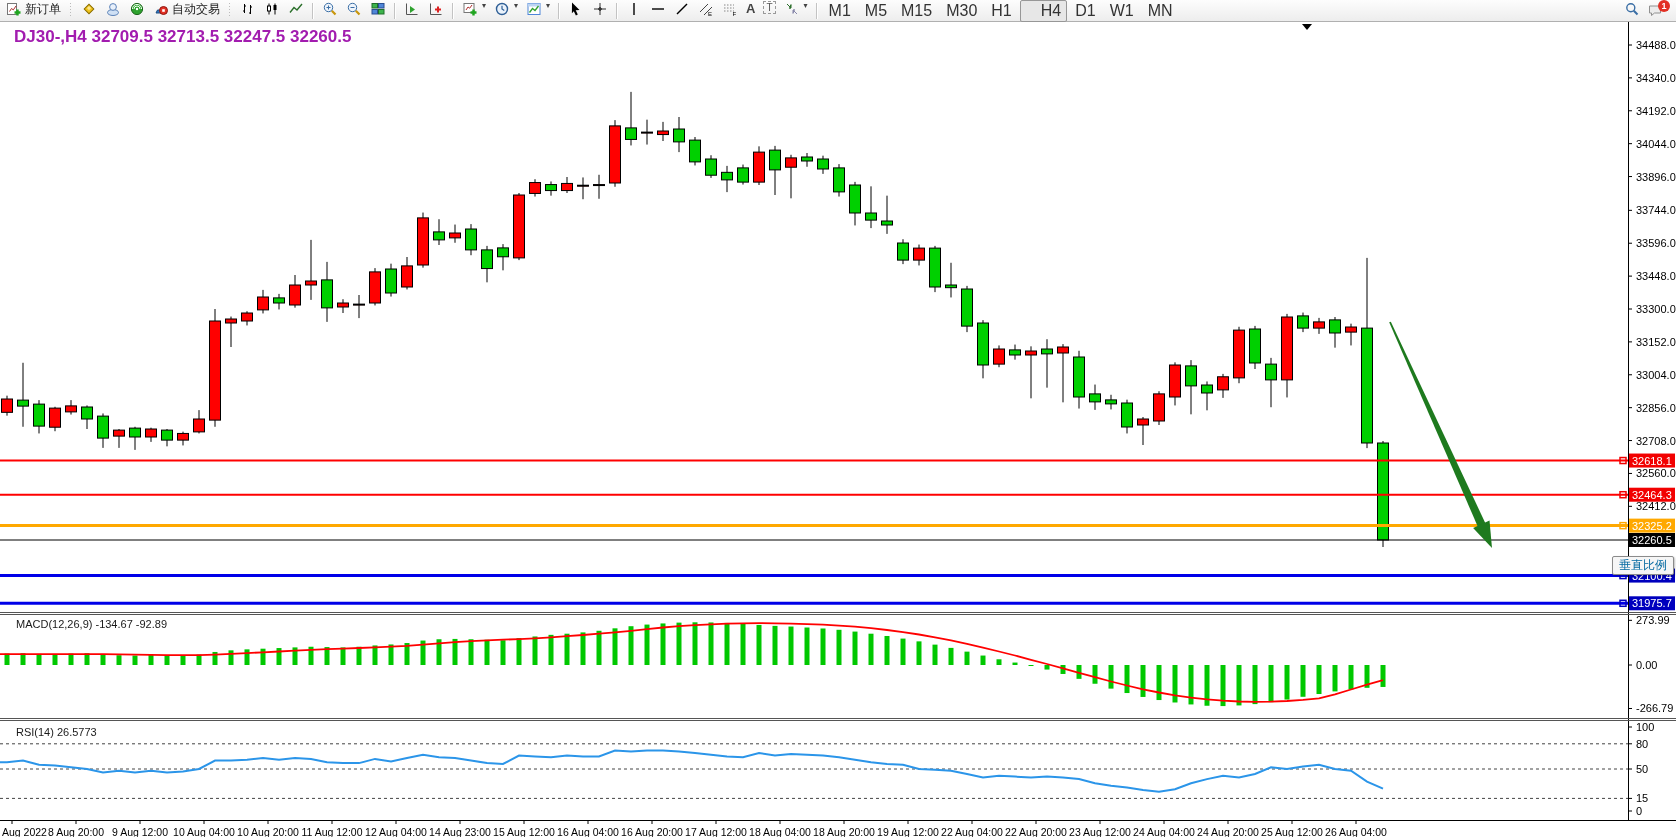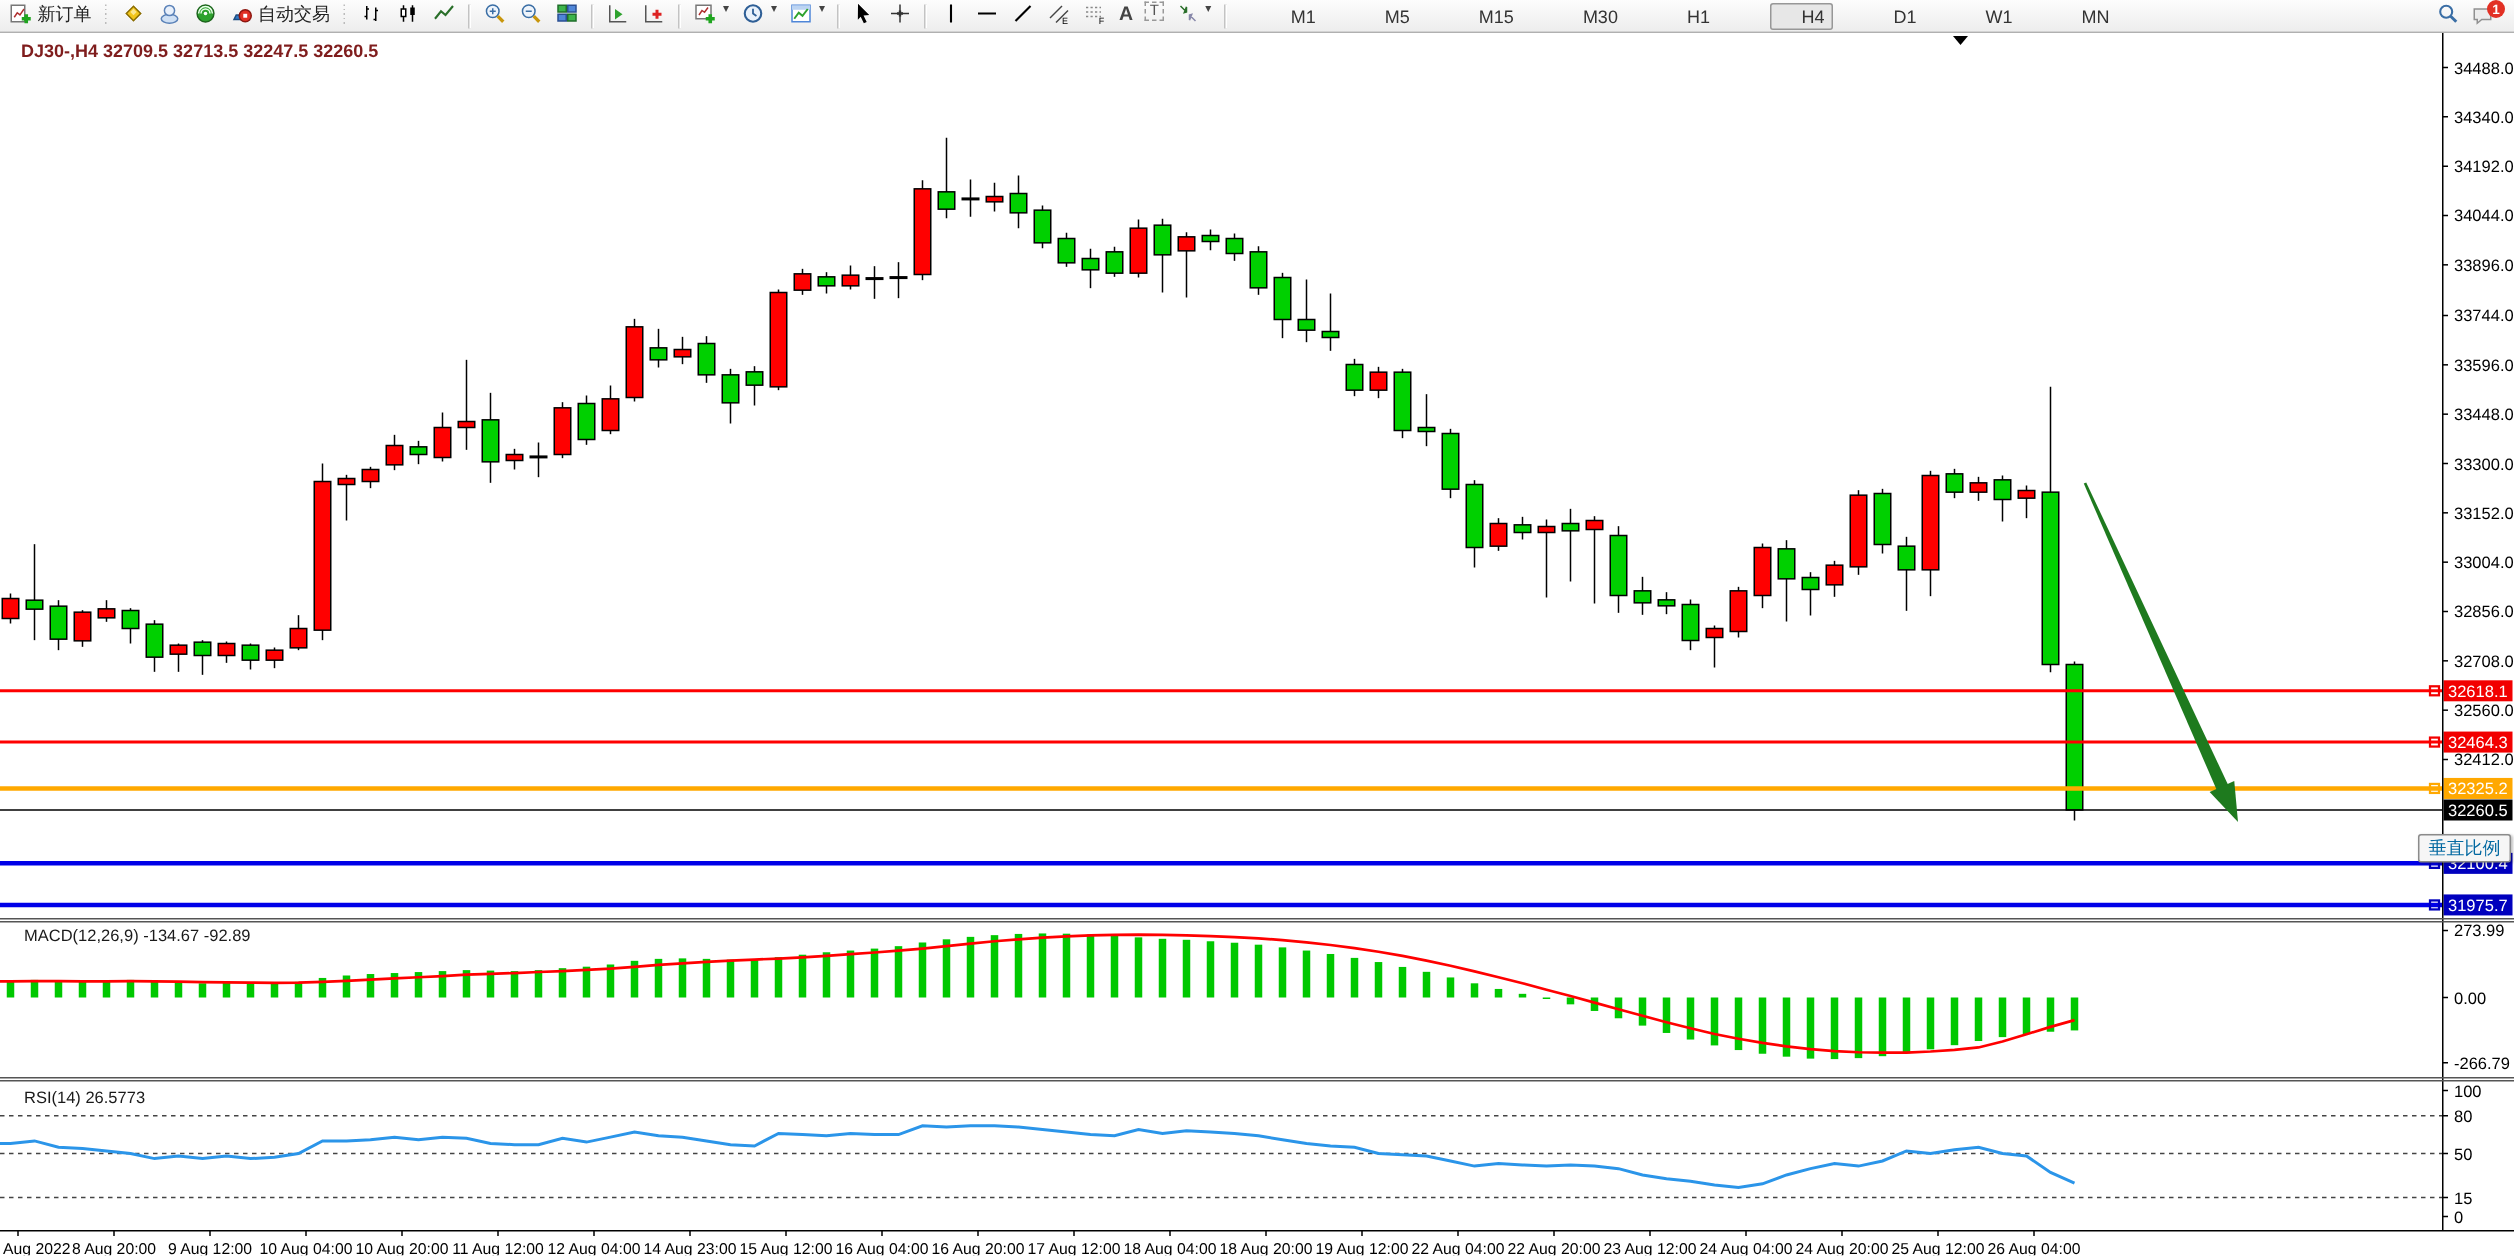--- a/index.html
+++ b/index.html
@@ -10,31 +10,31 @@
   .toolbar{position:absolute;top:0;left:0;width:1676px;height:22px;
     background:linear-gradient(#fdfdfd,#ededed);border-bottom:1px solid #b0b0b0;
     display:flex;align-items:center;padding:0 3px;box-sizing:border-box;gap:2px;z-index:10;}
   .tbtn{height:19px;display:flex;align-items:flex-start;gap:3px;padding:0 3px;border-radius:2px;
     font-size:12px;color:#222;cursor:default;}
   .grip{width:4px;height:15px;margin:0 3px;
     background-image:repeating-linear-gradient(#bbb 0 1px,transparent 1px 3px);
     background-size:1px 100%;background-repeat:no-repeat;background-position:1px 0;}
   .vsep{width:1px;height:16px;background:#c3c3c3;border-right:1px solid #fff;margin:0 3px;}
   .caret{font-size:8px;color:#444;margin-left:1px;}
-  .tf{font-size:12px;padding:1px 5px;color:#333;border:1px solid transparent;border-radius:2px;margin-left:32px;}
+  .tf{font-size:16px;padding:1px 5px;color:#333;border:1px solid transparent;border-radius:2px;}
   .tf.active{background:#e7e7e7;border:1px solid #979797;padding-left:20px;}
   .right-group{margin-left:auto;display:flex;align-items:center;gap:4px;padding-right:6px;}
   .chatwrap{position:relative;width:20px;height:18px;}
   .badge{position:absolute;top:-2px;right:-3px;background:#e23024;color:#fff;border-radius:50%;
     width:12px;height:12px;font-size:9px;line-height:12px;text-align:center;font-weight:bold;}
   .icon16{width:16px;height:16px;display:block;}
 
   
   .chart-wrap{position:absolute;top:22px;left:0;width:1676px;height:815px;background:#fff;z-index:1;}
-  .chart-title{position:absolute;left:14px;top:27px;font-size:12px;font-weight:bold;color:#7f1d1d;z-index:3;}
+  .chart-title{position:absolute;left:14px;top:27px;font-size:17px;font-weight:bold;color:#a21caf;z-index:3;}
   .pane-label{position:absolute;left:16px;font-size:11px;color:#1a1a1a;z-index:3;}
   .macd-label{top:618px;}
   .rsi-label{top:726px;}
   .tooltip{position:absolute;left:1612px;top:556px;width:60px;height:15px;background:#f6f6f6;
     border:1px solid #8b8b8b;border-radius:2px;box-shadow:1px 1px 2px rgba(0,0,0,.25);
     font-size:12px;color:#0369a1;text-align:center;line-height:15px;z-index:6;padding:1px 0;}
 </style>
 </head>
 <body>
 

